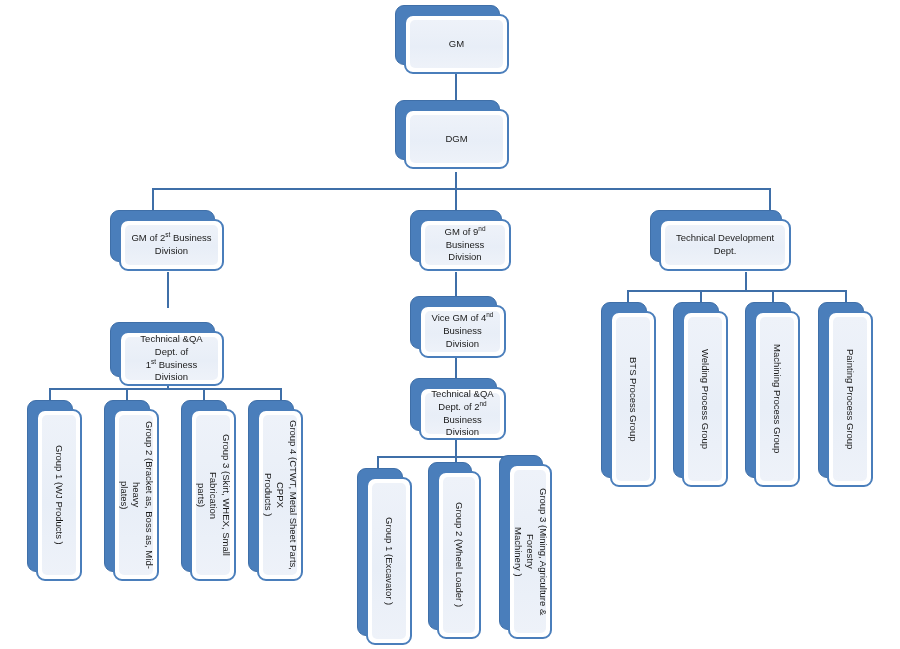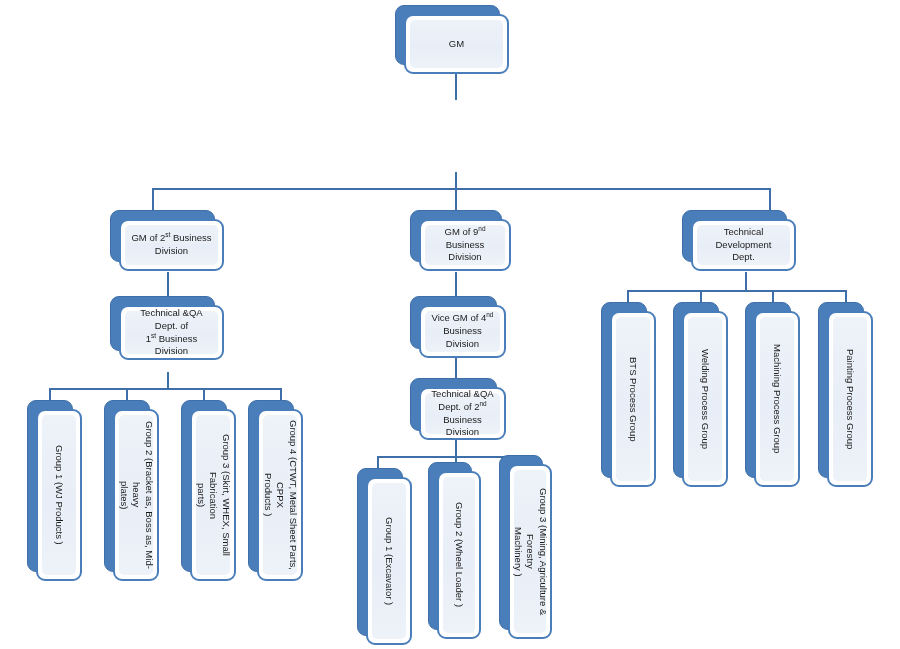--- a/index.html
+++ b/index.html
@@ -127,20 +127,28 @@
 
   <div class="node" style="left:395px; top:5px; width:105px; height:60px;">
     <div class="back"></div>
     <div class="front">
       <div class="inner">
         <div class="label">GM</div>
       </div>
     </div>
   </div>
 
+  <div class="node" style="left:395px; top:100px; width:105px; height:60px;">
+    <div class="back"></div>
+    <div class="front">
+      <div class="inner">
+        <div class="label">DGM</div>
+      </div>
+    </div>
+  </div>
 
   <div class="node" style="left:110px; top:210px; width:105px; height:52px;">
     <div class="back"></div>
     <div class="front">
       <div class="inner">
         <div class="label"><span>GM of 2</span><sup>st</sup><span> Business
 Division</span></div>
       </div>
     </div>
   </div>
@@ -148,31 +156,31 @@
   <div class="node" style="left:410px; top:210px; width:92px; height:52px;">
     <div class="back"></div>
     <div class="front">
       <div class="inner">
         <div class="label"><span>GM of 9</span><sup>nd</sup><span> Business
 Division</span></div>
       </div>
     </div>
   </div>
 
-  <div class="node" style="left:682px; top:210px; width:105px; height:52px;">
+  <div class="node" style="left:650px; top:210px; width:105px; height:52px;padding-left:27px;">
     <div class="back"></div>
     <div class="front">
       <div class="inner">
         <div class="label">Technical Development
 Dept.</div>
       </div>
     </div>
   </div>
 
-  <div class="node" style="left:110px; top:296px; width:105px; height:55px;">
+  <div class="node" style="left:110px; top:322px; width:105px; height:55px;">
     <div class="back"></div>
     <div class="front">
       <div class="inner">
         <div class="label"><span>Technical &amp;QA Dept. of
 1</span><sup>st</sup><span> Business Division</span></div>
       </div>
     </div>
   </div>
 
   <div class="node" style="left:410px; top:296px; width:87px; height:53px;">

